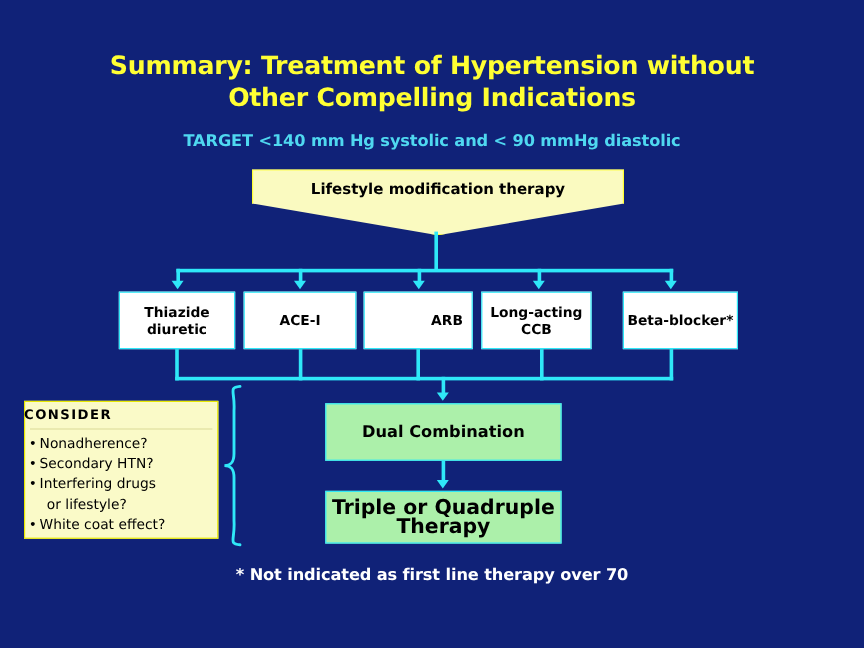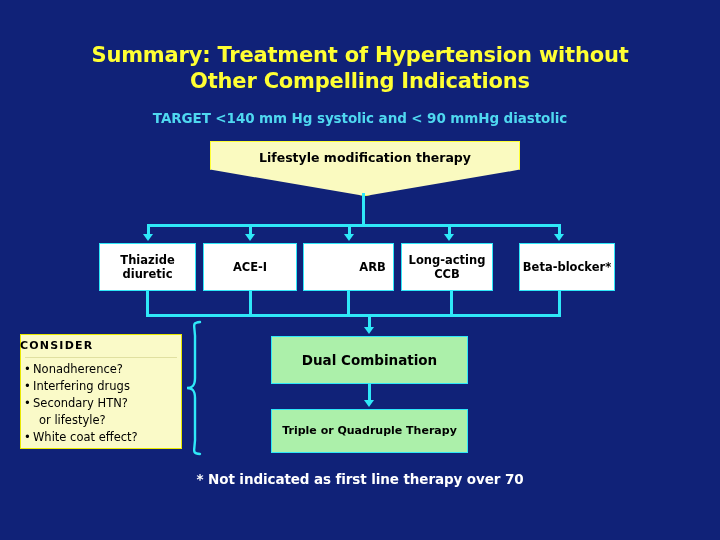--- a/index.html
+++ b/index.html
@@ -188,21 +188,21 @@
     line-height: 16px;
   }
   #dual-box {
     top: 336px;
     height: 48px;
     font-size: 13.5px;
   }
   #triple-box {
     top: 409px;
     height: 44px;
-    font-size: 11px;
+    font-size: 17px;
   }
 </style>
 </head>
 <body>
 
 <div id="slide">
 
   <div class="title">Summary: Treatment of Hypertension without Other Compelling Indications</div>
   <div class="subtitle">TARGET &lt;140 mm Hg systolic and &lt; 90 mmHg diastolic</div>
 
@@ -256,24 +256,24 @@
   <div class="arrow-down" style="left:364px; top:327px;"></div>
 
   <div class="consider"></div>
   <div class="consider-title">CONSIDER</div>
   <div class="consider-rule"></div>
   <div class="consider-list">
     <div class="li">
       <span class="bullet">•</span><span>Nonadherence?</span>
     </div>
     <div class="li">
+      <span class="bullet">•</span><span>Secondary HTN?</span>
+    </div>
+    <div class="li">
       <span class="bullet">•</span><span>Interfering drugs</span>
-    </div>
-    <div class="li">
-      <span class="bullet">•</span><span>Secondary HTN?</span>
     </div>
     <div class="li cont">or lifestyle?</div>
     <div class="li">
       <span class="bullet">•</span><span>White coat effect?</span>
     </div>
   </div>
 
   <svg class="brace" viewBox="0 0 26 136" preserveAspectRatio="none">
     <path d="M 14 2 C 4 3, 10 6, 9 22 L 9 58 C 9 66, 6 68, 1 68 C 6 68, 9 70, 9 78 L 9 114 C 10 130, 4 133, 14 134" fill="none" stroke="#2FE8F8" stroke-width="2.4" stroke-linecap="round"></path>
   </svg>

